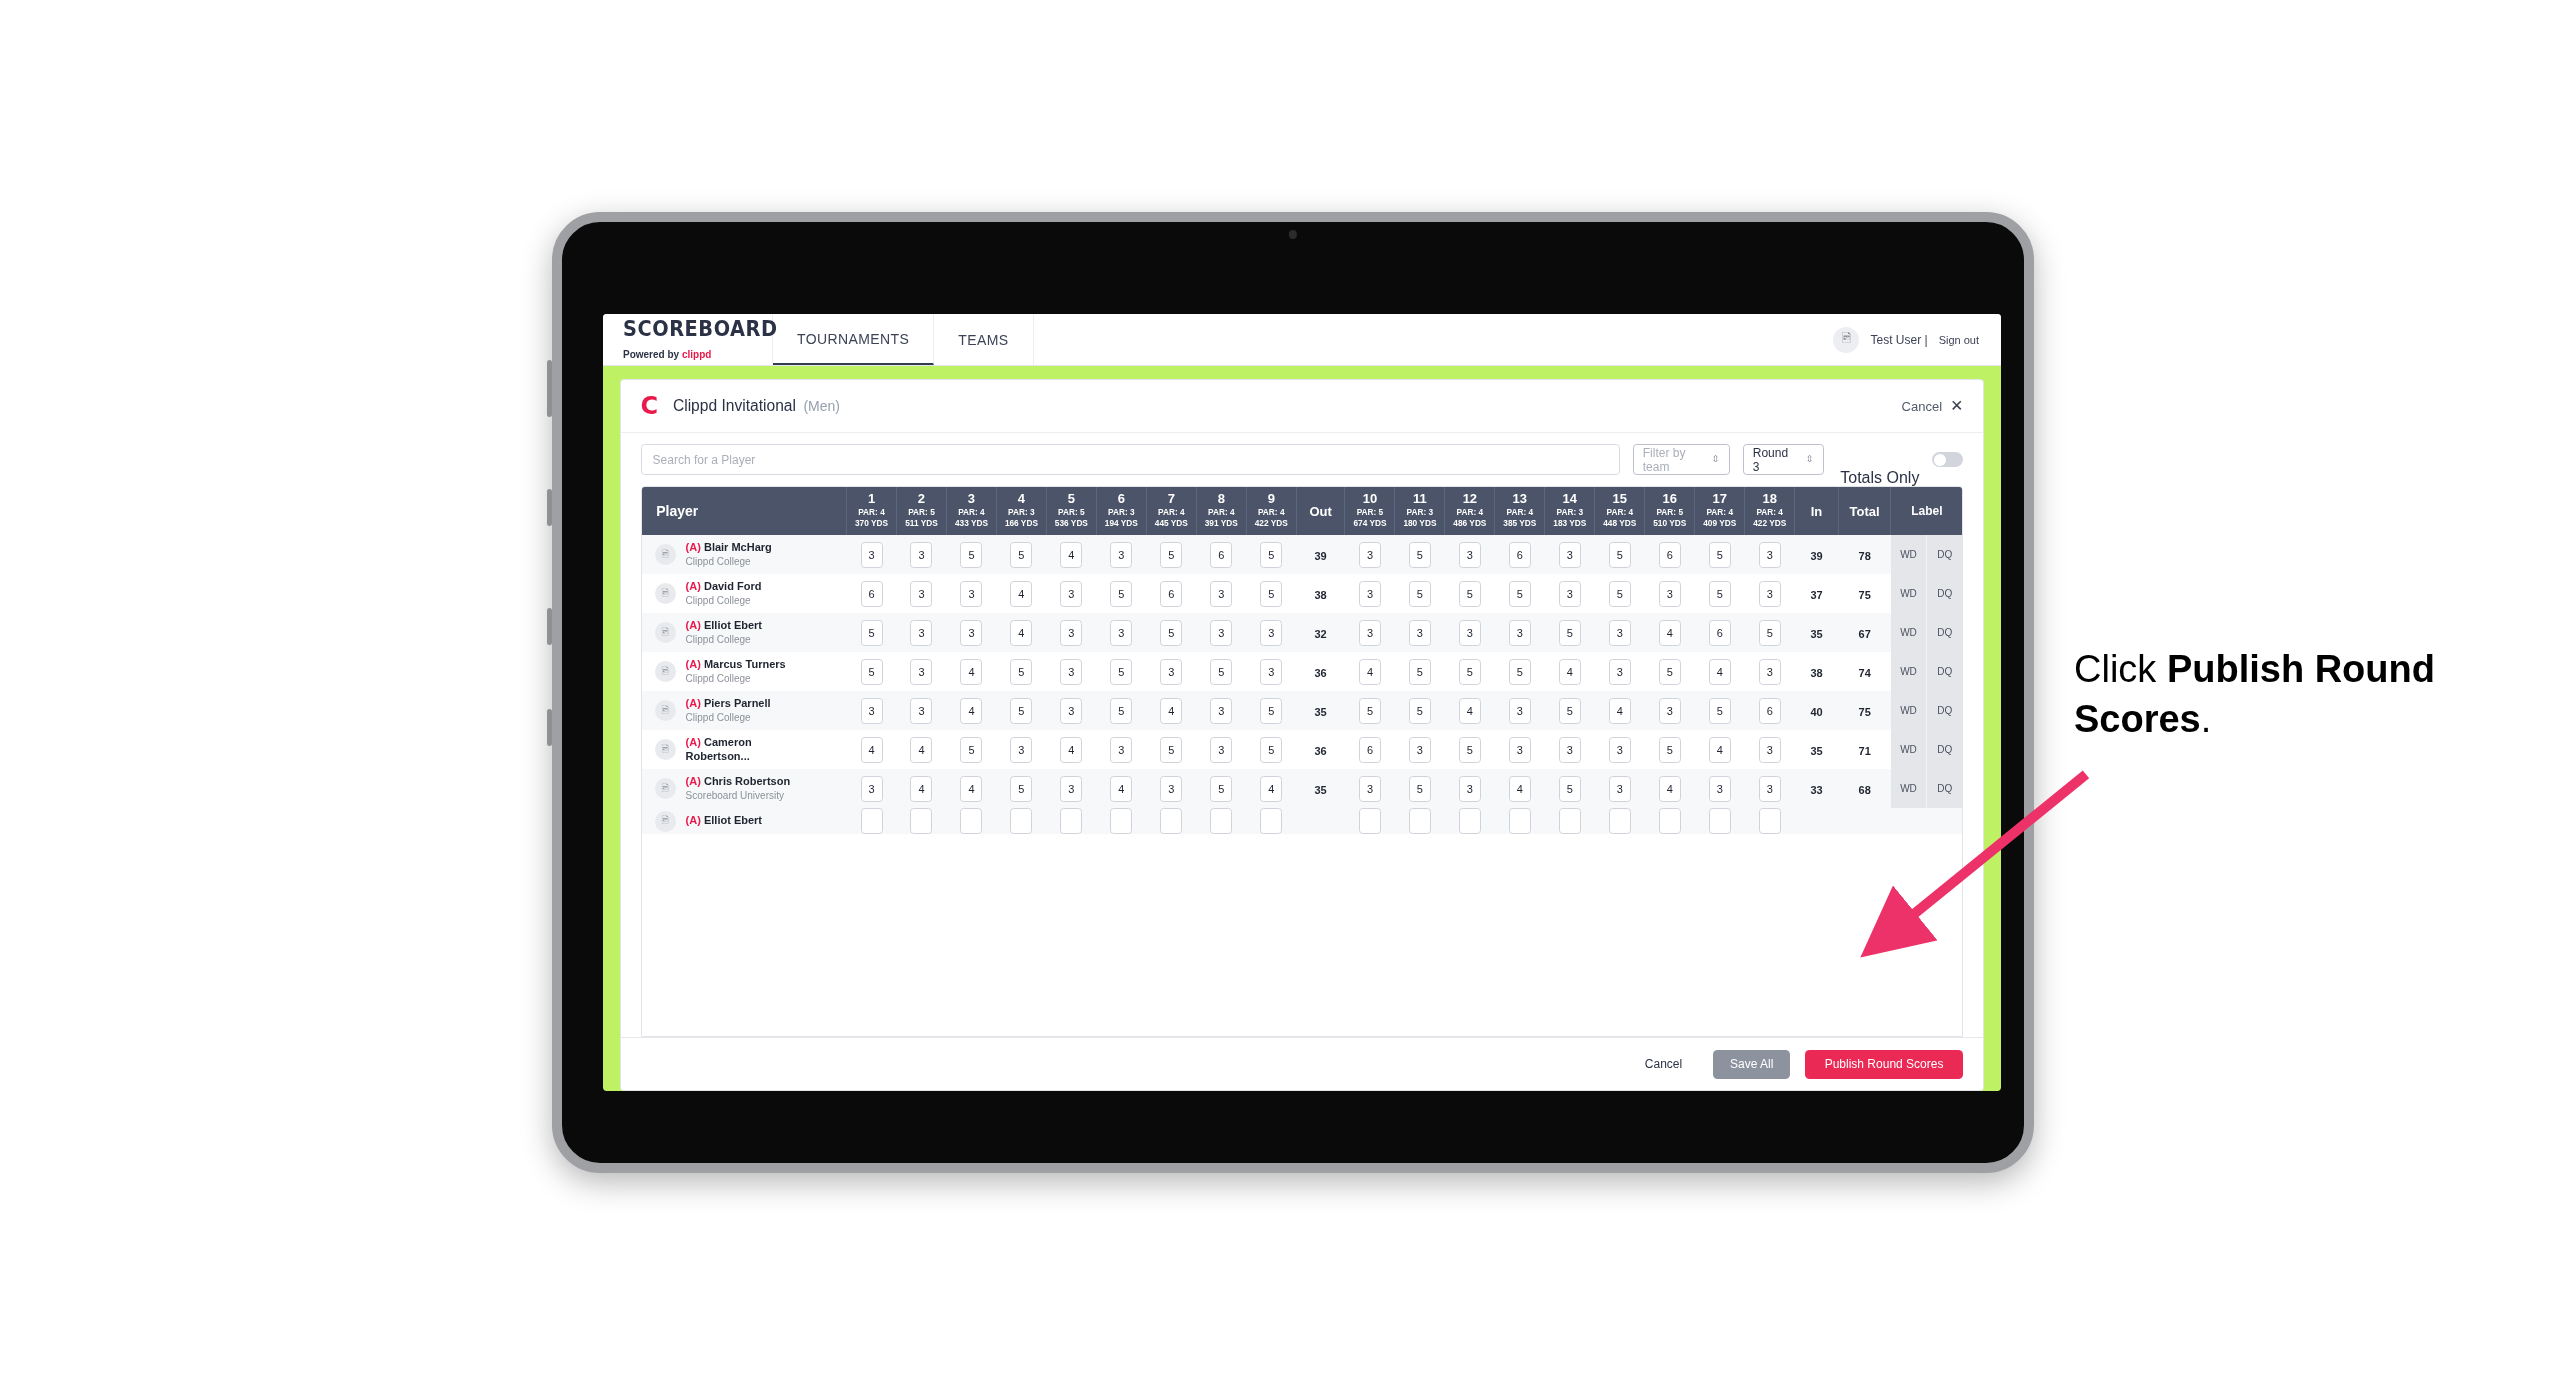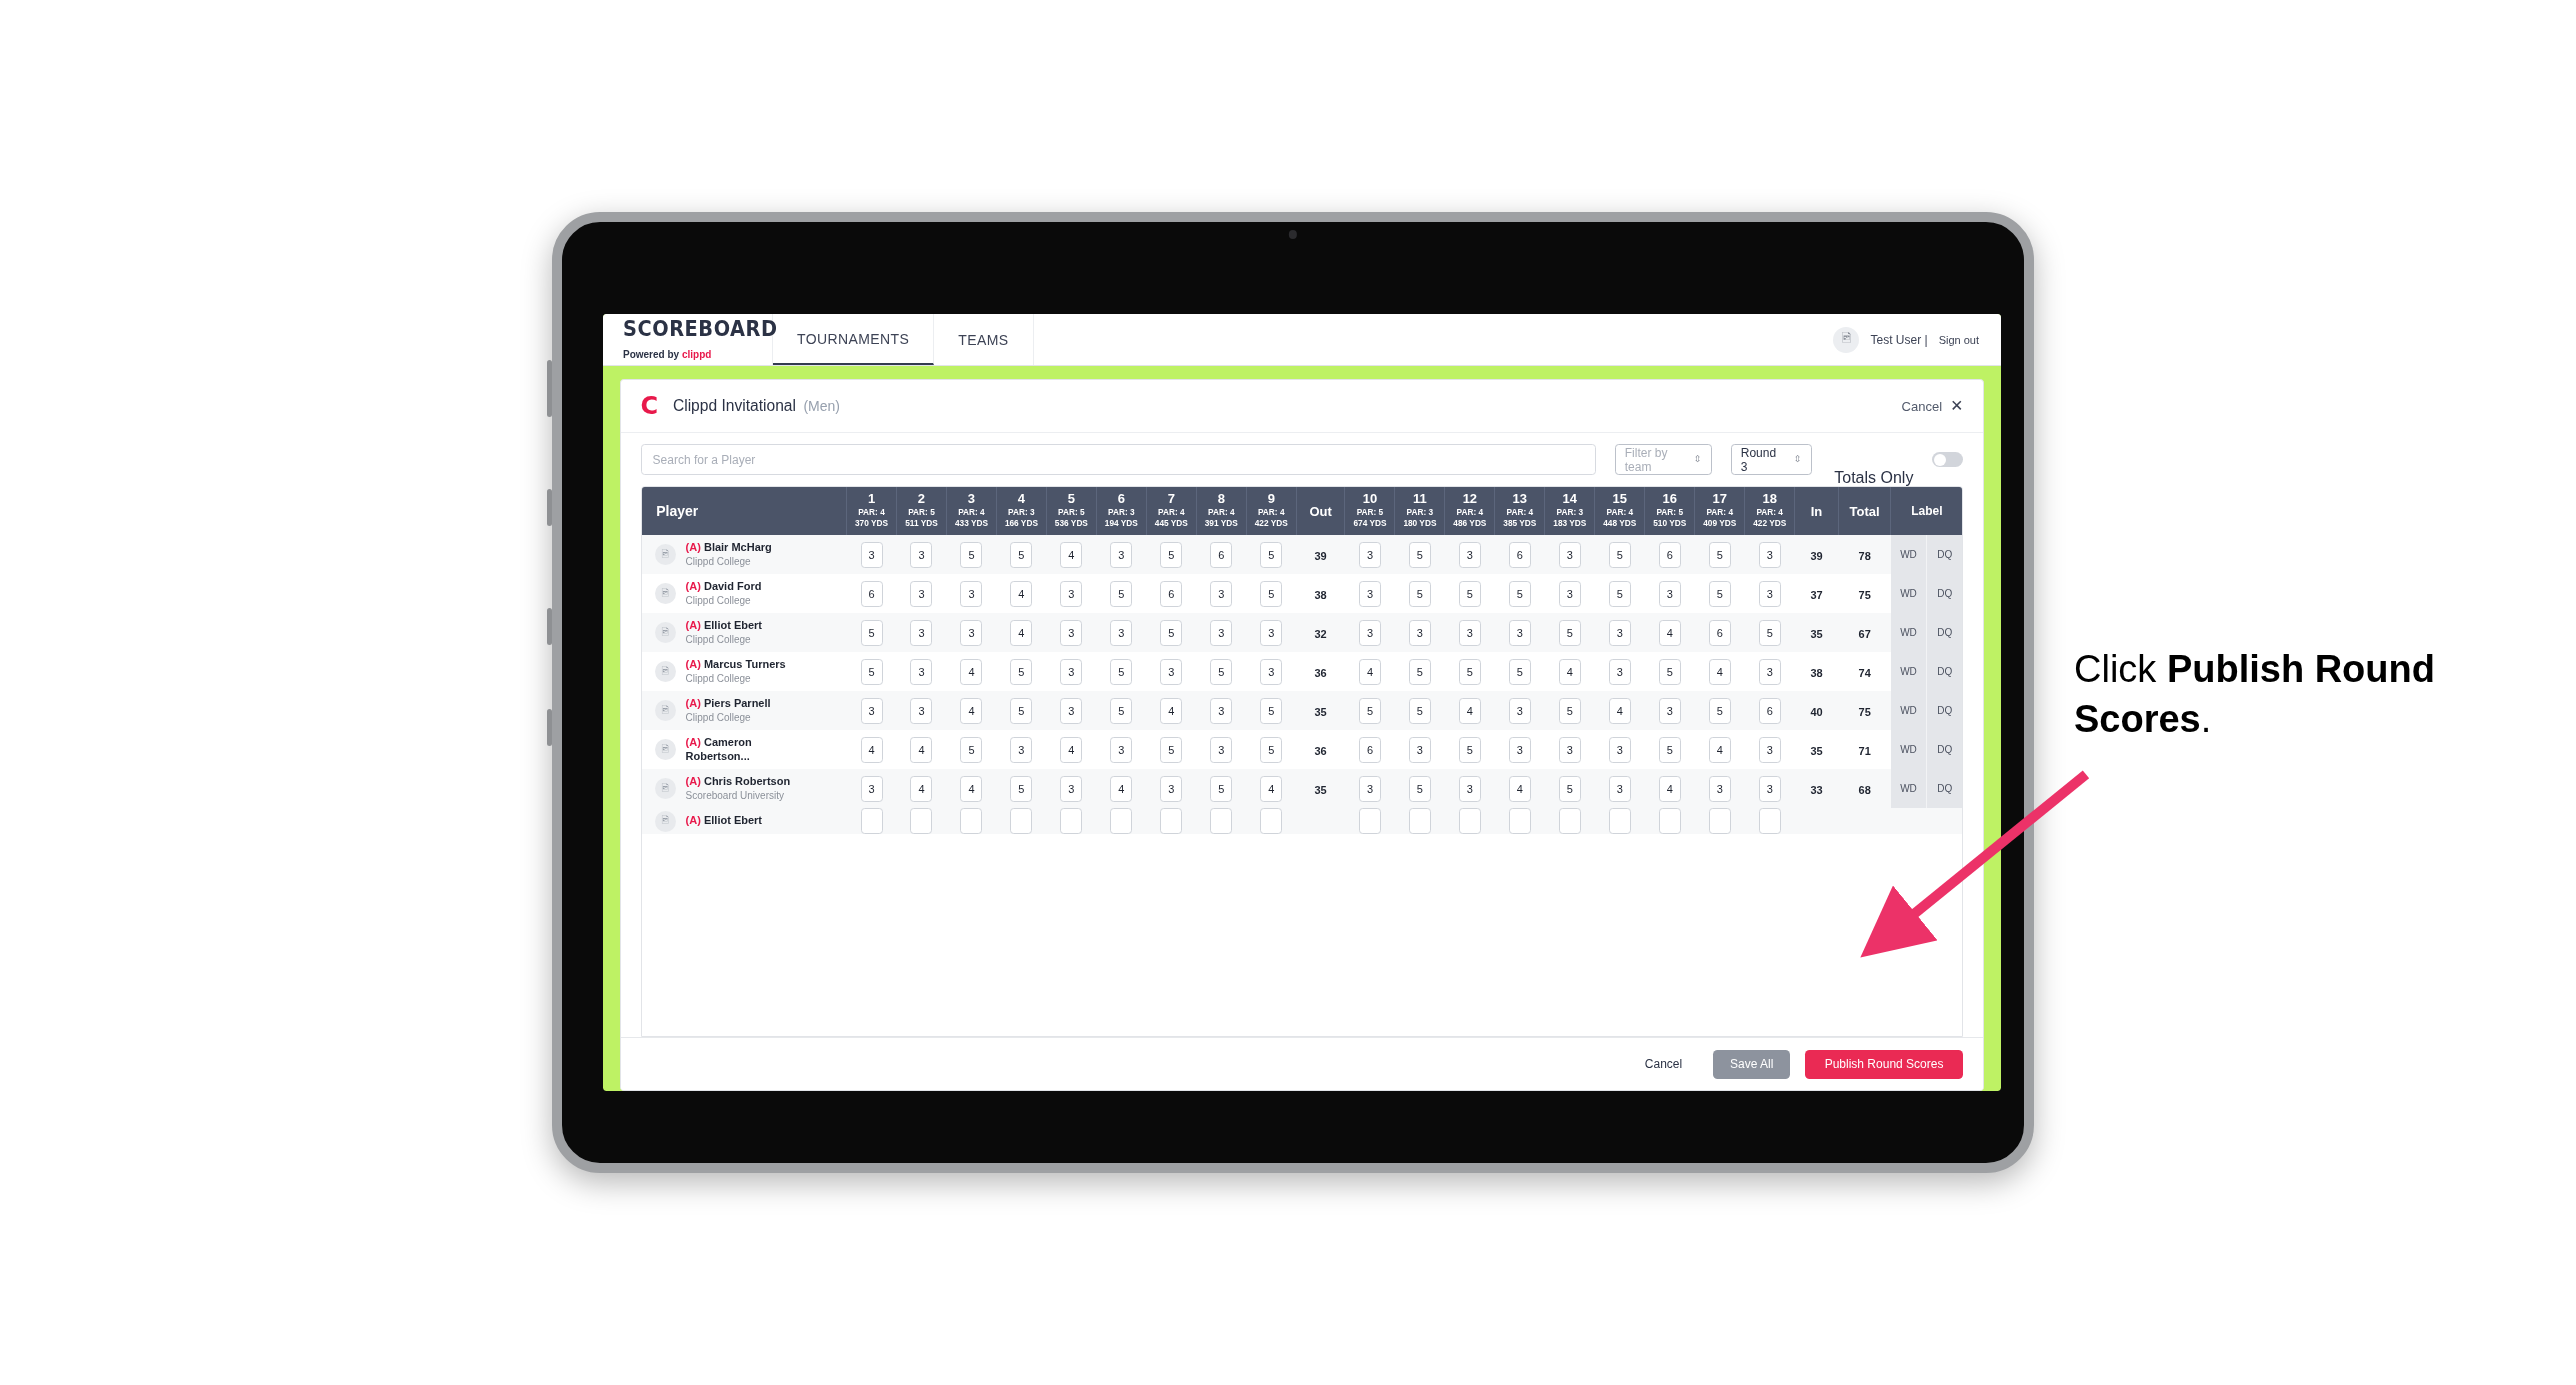--- a/index.html
+++ b/index.html
@@ -173,21 +173,21 @@
     background: #fafbfc;
     color: #2b3245;
     font-weight: 600;
   }
 
   
   .filters {
     height: 53px;
     display: flex; align-items: center;
     padding: 0 20px;
-    gap: 19px;
+    gap: 13px;
     background: #fff;
     flex: 0 0 auto;
   }
   .search-box {
     flex: 1 1 auto;
     height: 31px;
     border: 0.9px solid #d7dae0;
     border-radius: 3.7px;
     padding: 0 11px;
     font-size: 12px;

